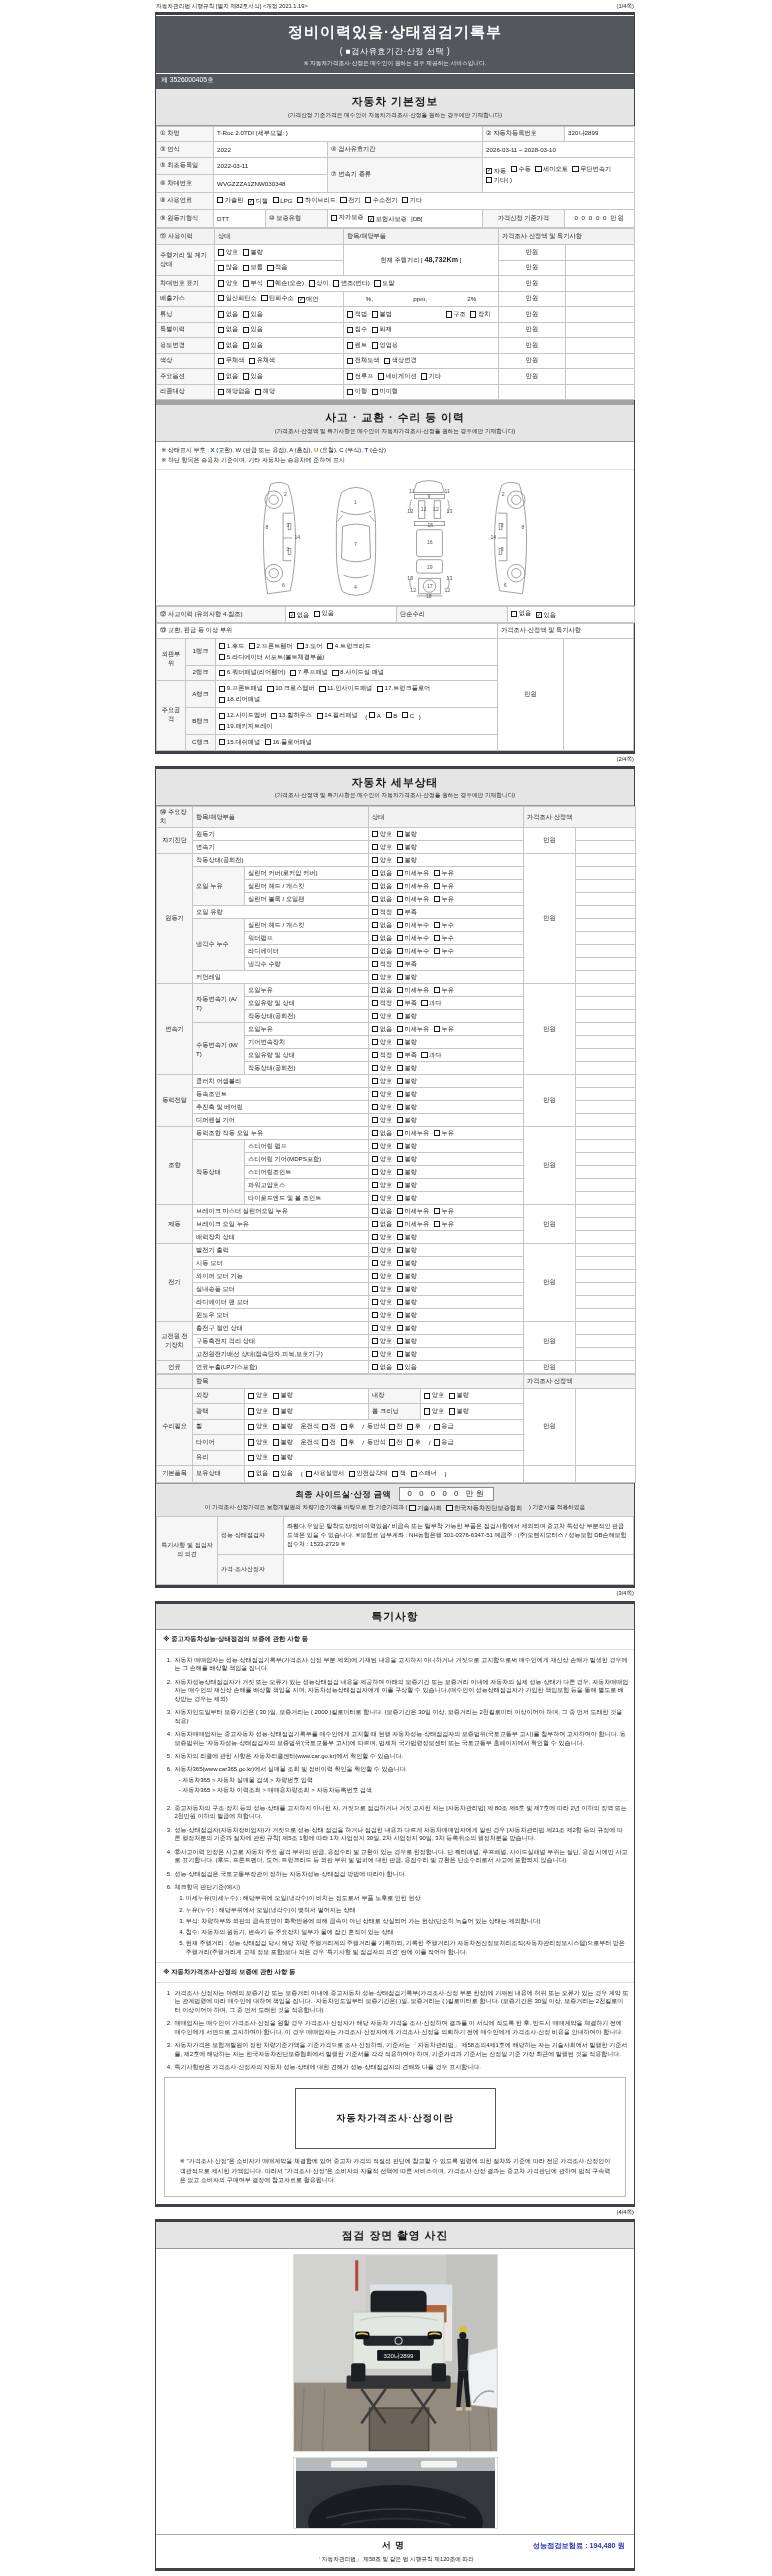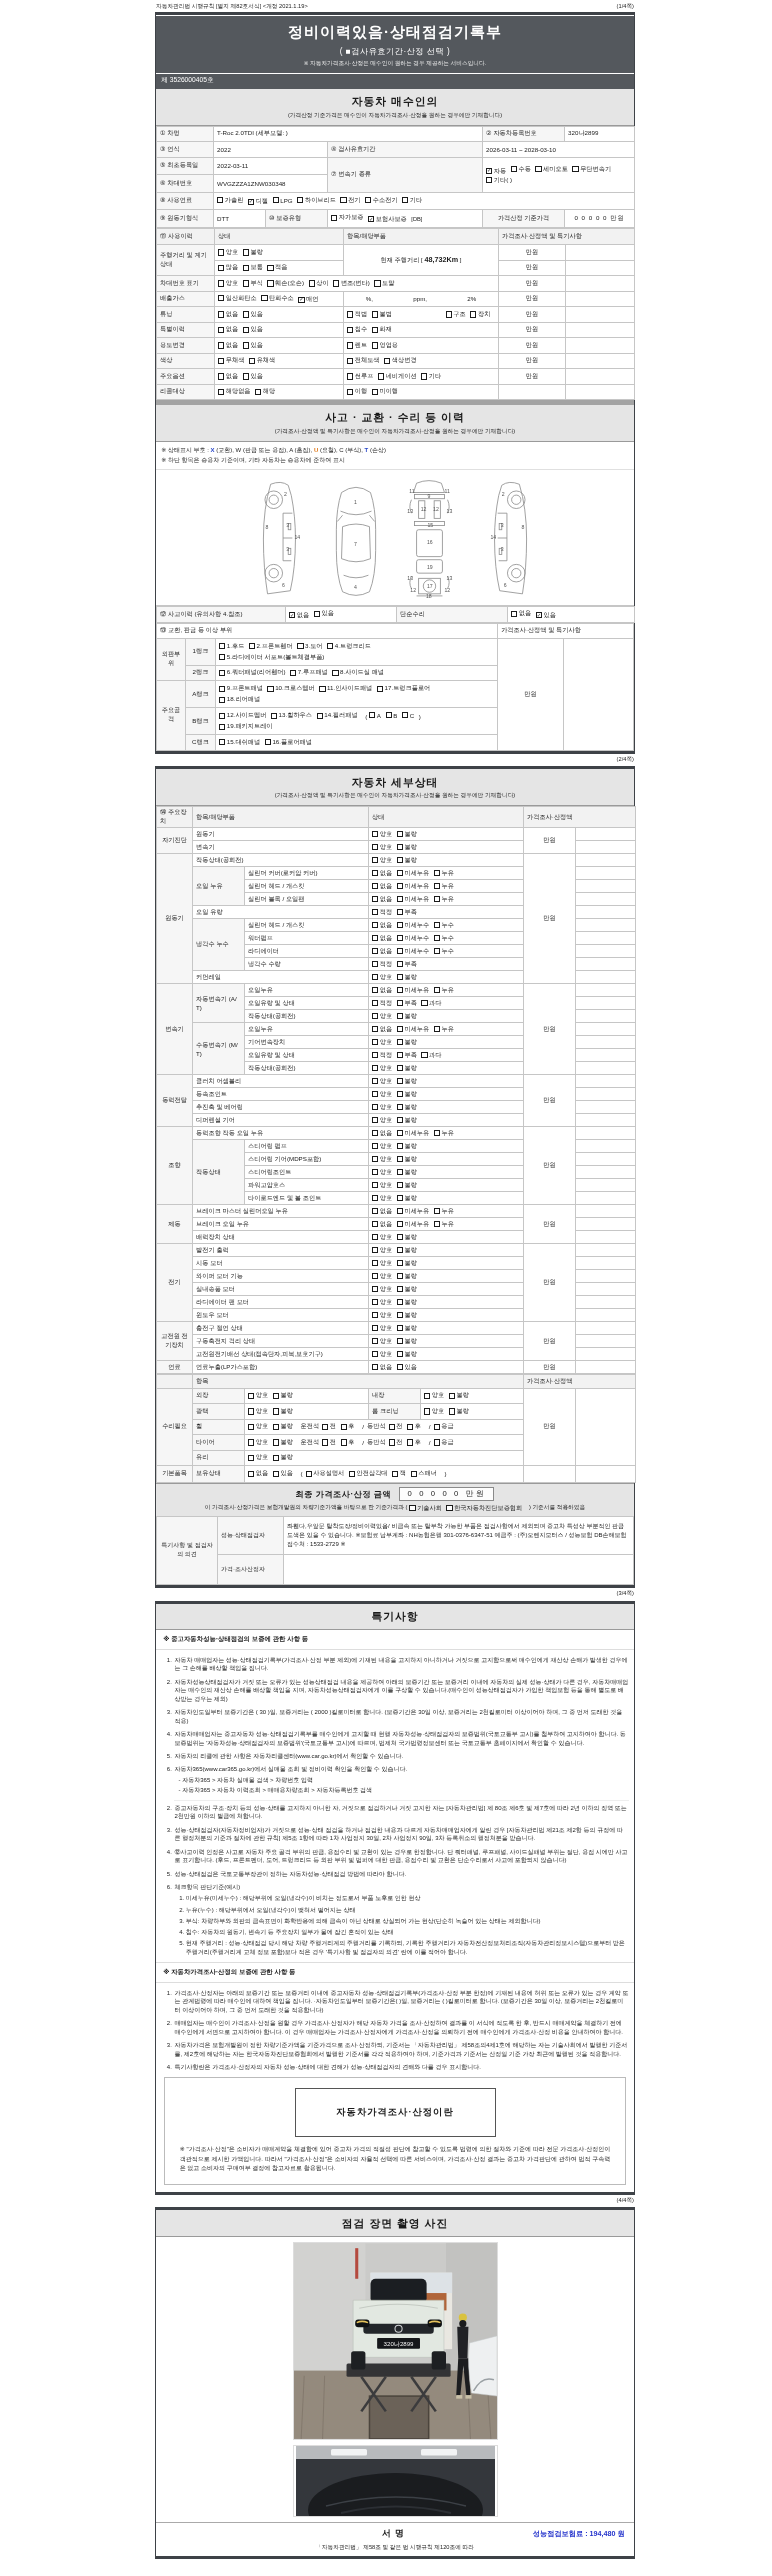--- a/index.html
+++ b/index.html
@@ -37,21 +37,21 @@
 .final-label{font-size:8.2px;font-weight:bold;letter-spacing:0.5px}
 .digits{border:0.5px solid #8a8a8a;background:#fdfdfd;padding:1px 7.2px;font-size:7.7px;letter-spacing:2.6px}
 .final-note{font-size:5.7px;margin-top:2.6px;display:flex;justify-content:center;align-items:center;gap:2.1px}
 .remarks td{font-size:6px}
 .notice-sub{font-size:6.4px;padding:5.2px 7.2px;border-bottom:0.5px solid #ddd;font-weight:bold}
 ol.notice{margin:5.2px 5.2px 5.2px 17.5px;font-size:6px;line-height:1.45}
 ol.notice>li{margin-bottom:4.6px;padding-left:1px}
 ol.subnum{margin:2.6px 0 0 11.3px}
 ol.subnum>li{margin-bottom:2.6px}
 .dash{margin:1.5px 0 0 4.1px}
-.price-box{width:201px;margin:8.2px auto 4.1px;border:0.5px solid #555;text-align:center;padding:17px 0;font-size:9.3px;font-weight:bold;letter-spacing:1px}
+.price-box{width:201px;margin:8.2px auto 4.1px;border:0.5px solid #555;text-align:center;padding:23px 0;font-size:9.3px;font-weight:bold;letter-spacing:1px}
 .price-box-wrap{border:0.5px solid #bbb;margin:5.2px 8.2px 7.2px;padding:2.1px 5.2px 6.2px}
 .box-text{font-size:6px;line-height:1.55;padding:4.1px 9.3px;text-align:justify}
 .photo-wrap{display:flex;flex-direction:column;align-items:center;gap:5.2px;padding:5.2px 0}
 .photo-cell{border:0.5px solid #ddd}
 .sign-area{border-top:0.5px solid #aaa;padding:4.1px 9.3px 5.2px}
 .sign-row{display:flex;align-items:center}
 .sign-row .sp{flex:1}
 .sign-label{font-size:8.8px;font-weight:bold;letter-spacing:4.1px;text-align:center;flex:1}
 .fee{flex:1;text-align:right;font-size:7.2px;font-weight:bold;color:#2433cc}
 .confirms{text-align:center;font-size:5.7px;margin-top:3.1px;line-height:1.5}
@@ -70,21 +70,21 @@
 
   <div class="block">
     <div class="band-dark">
       <div class="t1">정비이력있음·상태점검기록부</div>
       <div class="t2">( ■검사유효기간·산정 선택 )</div>
       <div class="t3">※ 자동차가격조사·산정은 매수인이 원하는 경우 제공하는 서비스입니다.</div>
     </div>
     <div class="doc-strip">제 3526000405호</div>
 
     <div class="sec-head">
-      <div class="sec-title">자동차 매수인의</div>
+      <div class="sec-title">자동차 기본정보</div>
       <div class="sec-note">(가격산정 기준가격은 매수인이 자동차가격조사·산정을 원하는 경우에만 기재합니다)</div>
     </div>
     <table>
       <colgroup>
           <col style="width:57px">
           <col style="width:52px">
           <col style="width:62px">
           <col style="width:155px">
           <col style="width:82px">
           <col style="width:70px">
@@ -1356,21 +1356,21 @@
               </span>
         </td>
         <td class="price"></td>
         <td class="blank"></td>
       </tr>
     </tbody>
       </table>
 
     <div class="final-band">
       <div class="final-line1">
-        <span class="final-label">최종 가격조사·산정 금액</span>
+        <span class="final-label">최종 사이드실·산정 금액</span>
         <span class="digits">0 0 0 0 0 만원</span>
       </div>
       <div class="final-note">
         <span>이 가격조사·산정가격은 보험개발원의 차량기준가액을 바탕으로 한 기준가격과 (</span>
         <span><span class="cb">
               <span class="bx"></span>
               <span class="cl">기술사회</span>
             </span><span class="cb">
               <span class="bx"></span>
               <span class="cl">한국자동차진단보증협회</span>

